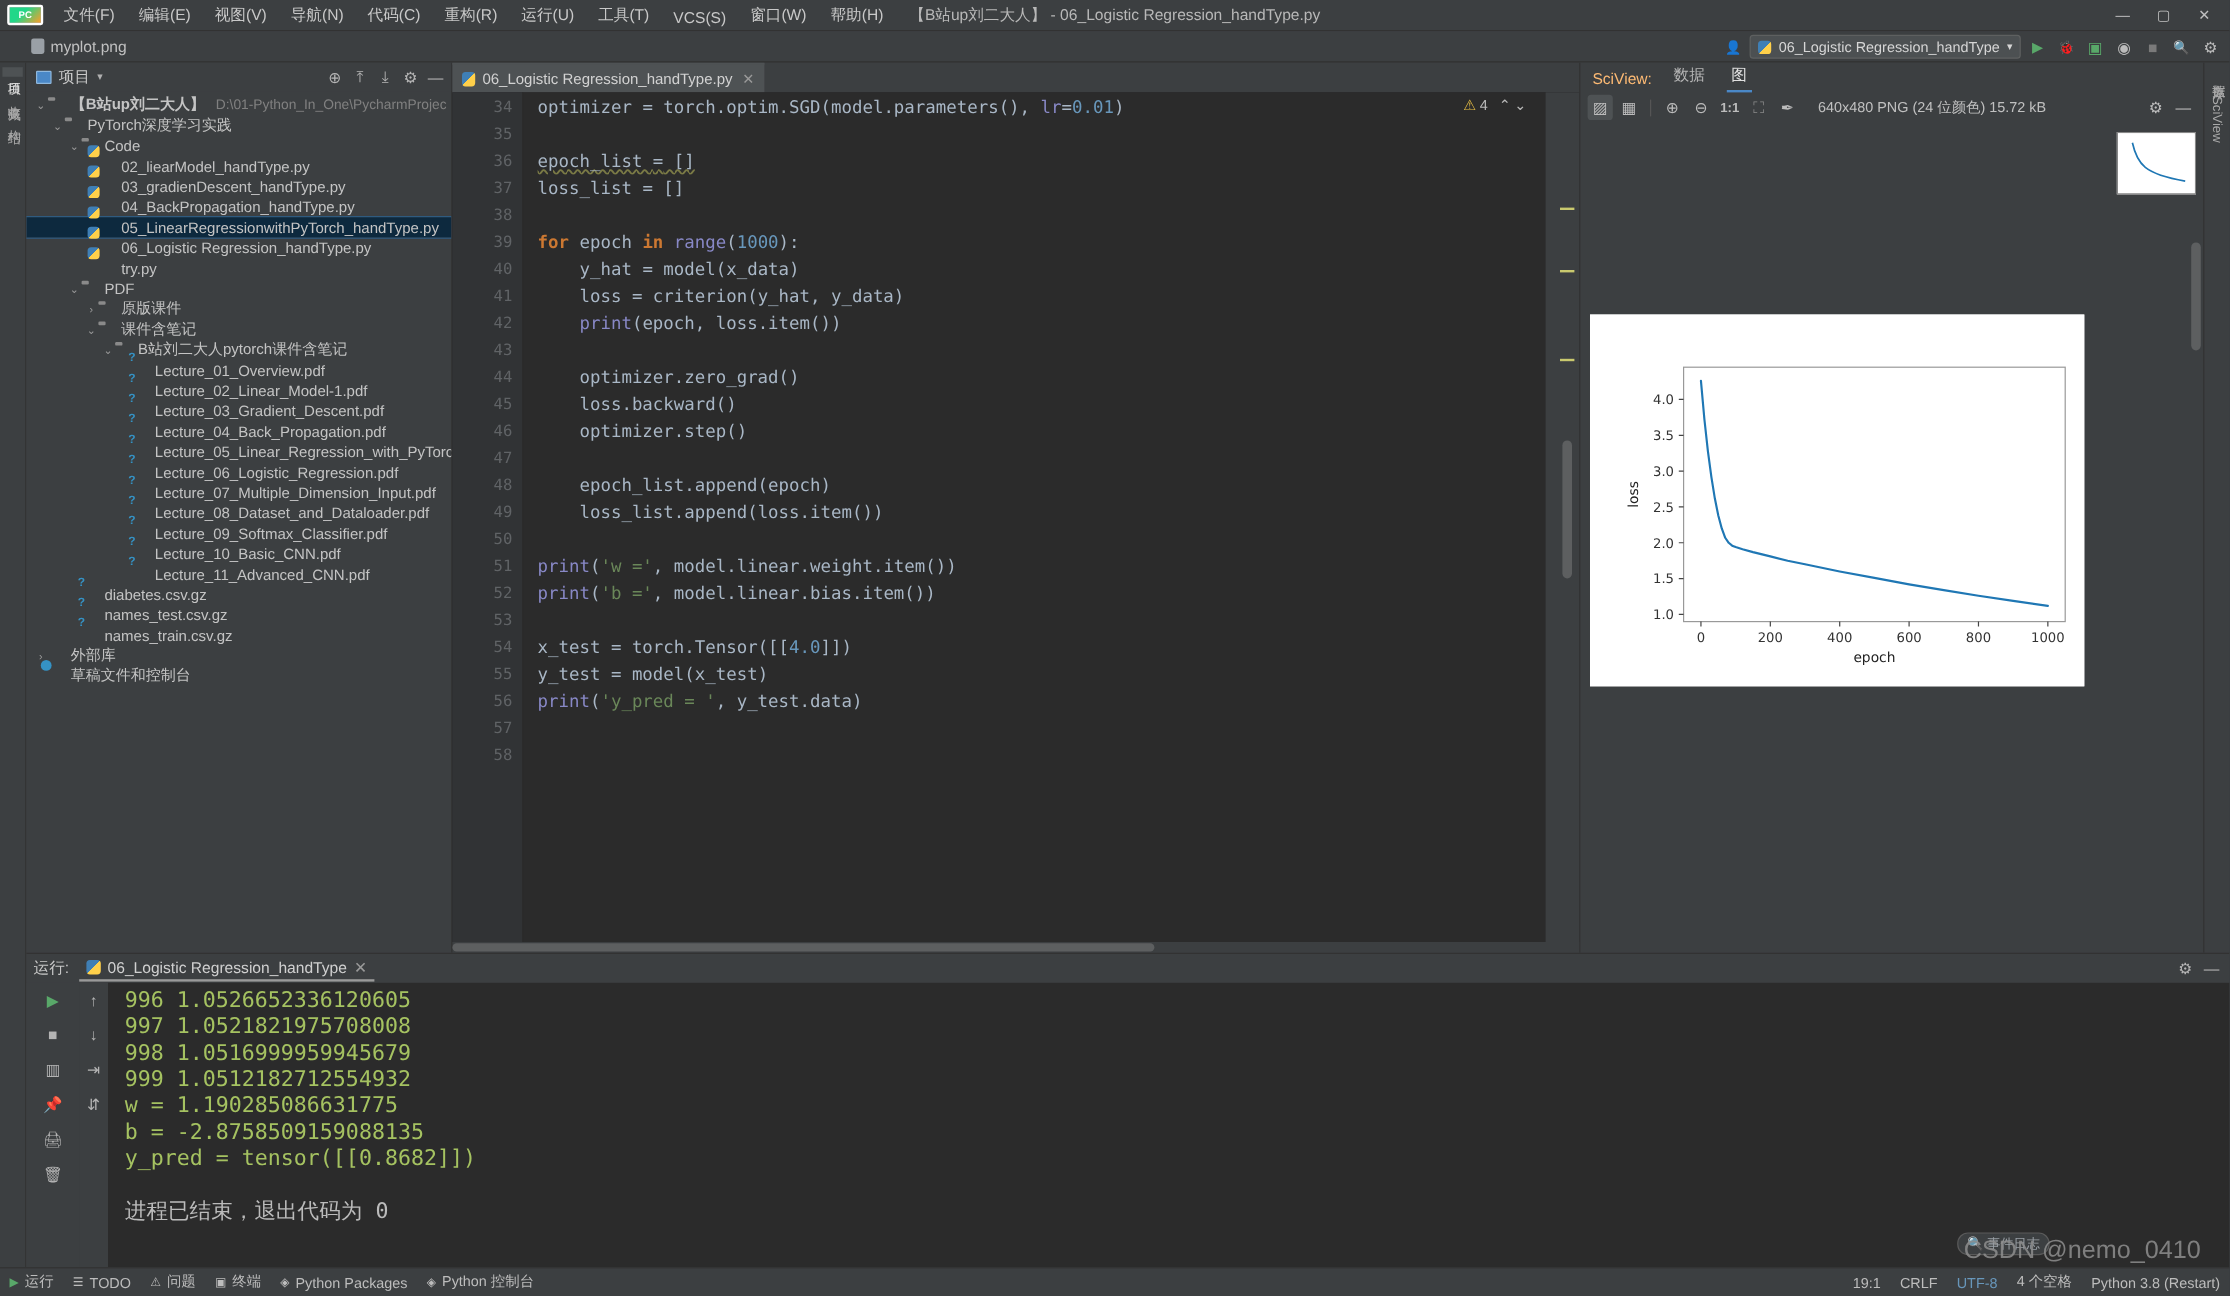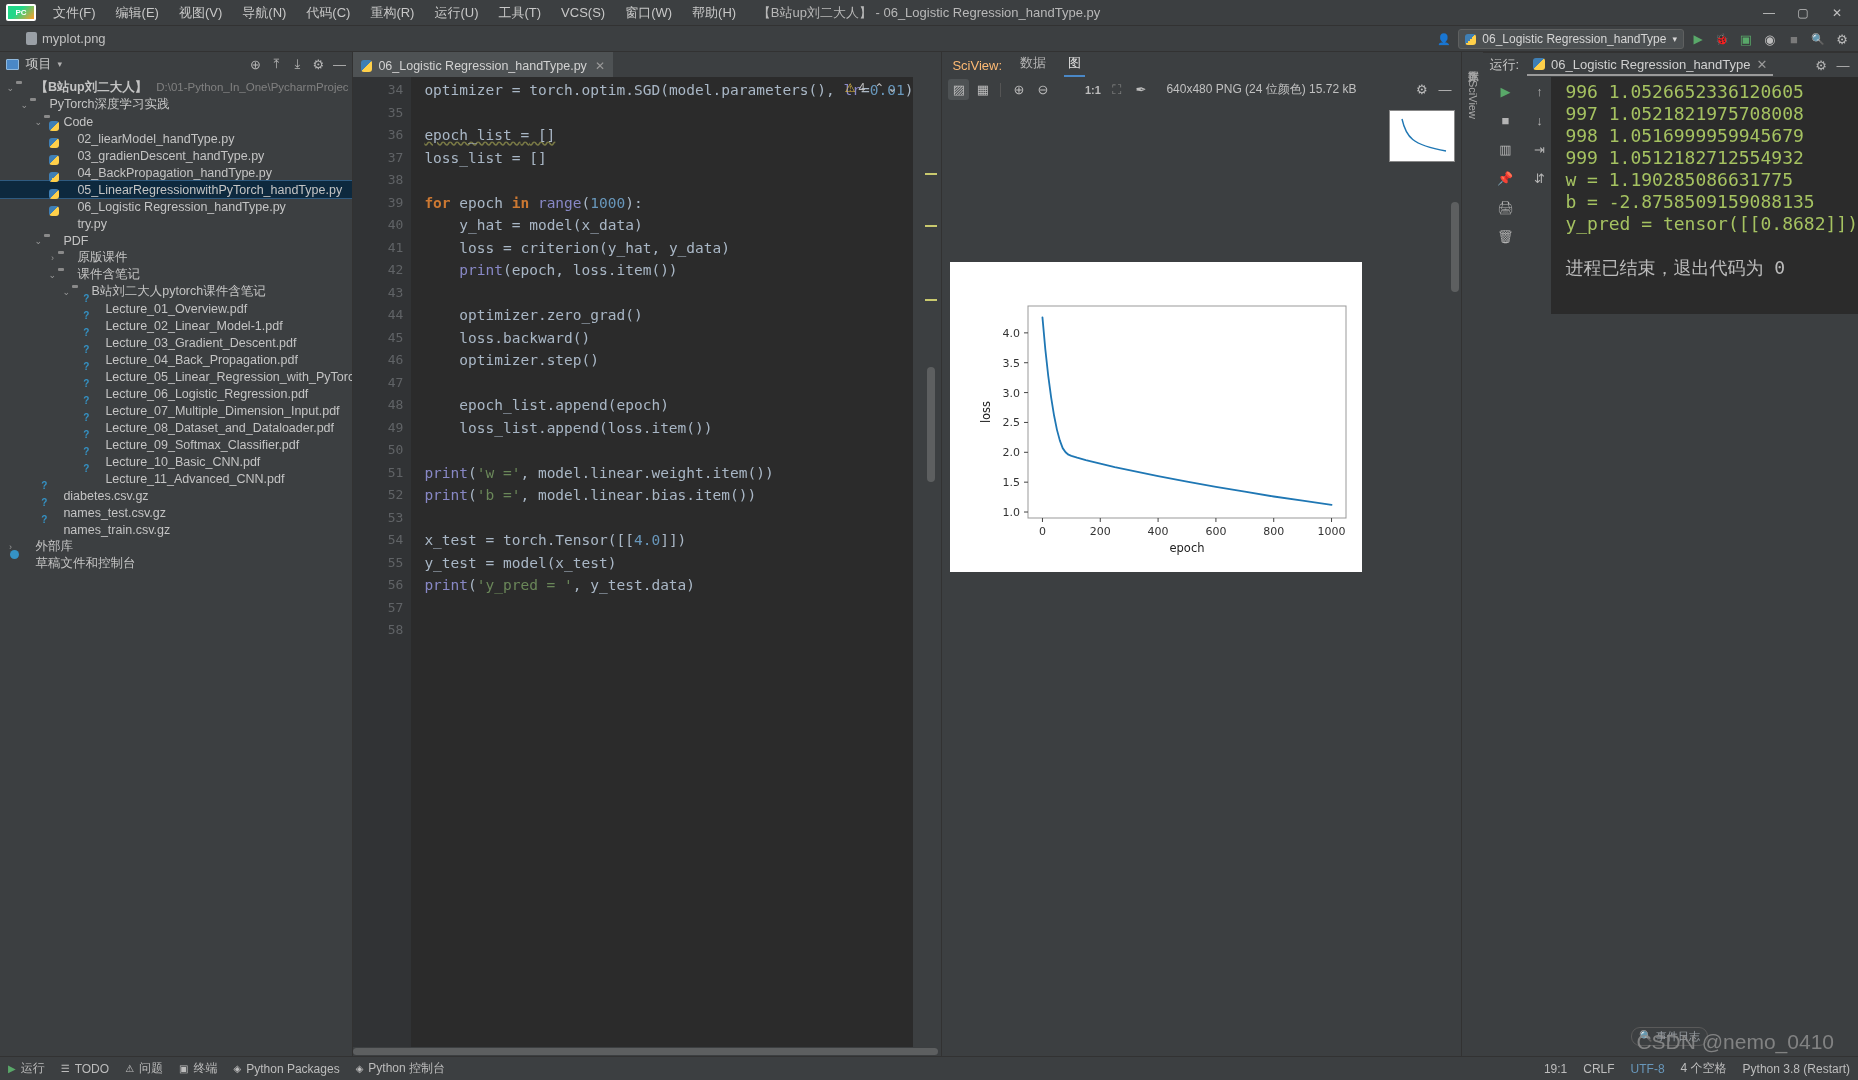--- a/index.html
+++ b/index.html
@@ -18,21 +18,21 @@
     padding-left:6px; position:relative; flex:none;
     border-bottom:1px solid #323232;
   }
   .pc-logo{
     width:30px;height:17px;border:2px solid #ffffff;border-radius:2px;
     display:flex;align-items:center;justify-content:center;
     font-size:8px;font-weight:bold;color:#ffffff;
     background:linear-gradient(135deg,#21d789 0%,#21d789 40%,#ff9d28 100%);
     margin-right:8px;
   }
-  .menus{ display:flex; align-items:center; gap:2px; }
+  .menus{ display:flex; align-items:flex-end; gap:2px; }
   .menu-item{ padding:3px 9px; font-size:13px; color:#c8c8c8; border-radius:2px; white-space:nowrap;}
   .win-title{ position:absolute; left:0; right:0; text-align:center; font-size:13px; color:#b8b8b8; pointer-events:none;}
   .win-buttons{ position:absolute; right:4px; top:0; height:26px; display:flex; align-items:center; gap:0px;}
   .wb{ width:34px;height:24px;display:flex;align-items:center;justify-content:center;color:#c0c0c0;font-size:12px;}
 
   
   .navbar{
     height:26px; background:#3c3f41; display:flex; align-items:center;
     padding-left:26px; flex:none; position:relative;
     border-bottom:1px solid #323232;
@@ -53,21 +53,21 @@
   .left-strip{
     width:22px; background:#3c3f41; border-right:1px solid #323232;
     display:flex; flex-direction:column; align-items:center; padding-top:4px; gap:12px; flex:none;
   }
   .strip-btn{
     writing-mode:vertical-rl; font-size:11px; color:#a9a9a9; padding:4px 1px; white-space:nowrap;
   }
   .strip-btn.active{ background:#4e5254; color:#ddd; }
 
   
-  .center-col{ flex:1; display:flex; flex-direction:row; min-width:0;justify-content:flex-end; }
+  .center-col{ flex:1; display:flex; flex-direction:column; min-width:0; }
   .panes{ flex:1; display:flex; min-height:0; }
 
   
   .project-pane{ width:355px; background:#3c3f41; display:flex; flex-direction:column; flex:none;
                  border-right:1px solid #323232;}
   .pane-head{
     height:24px; display:flex; align-items:center; padding:0 4px 0 8px; gap:6px;
     background:#3c3f41; flex:none;
   }
   .pane-title{ font-size:13px;color:#c9c9c9; }
@@ -526,21 +526,21 @@
             <span class="sv-tab">数据</span>
             <span class="sv-tab active">图</span>
             <span style="margin-left:auto;"></span>
           </div>
           <div class="sv-toolbar">
             <div class="sv-ico on">▨</div>
             <div class="sv-ico">▦</div>
             <div class="sv-sep"></div>
             <div class="sv-ico">⊕</div>
             <div class="sv-ico">⊖</div>
-            <div class="sv-ico" style="font-size:11px;font-weight:bold;margin-left:26px;">1:1</div>
+            <div class="sv-ico" style="font-size:11px;font-weight:bold;">1:1</div>
             <div class="sv-ico" style="color:#8a8a8a;">⛶</div>
             <div class="sv-ico">✒</div>
             <div class="sv-info">640x480 PNG (24 位颜色) 15.72 kB</div>
             <div style="margin-left:auto; display:flex; gap:2px;">
               <div class="sv-ico">⚙</div>
               <div class="sv-ico">—</div>
             </div>
           </div>
           <div class="sv-body">
 

